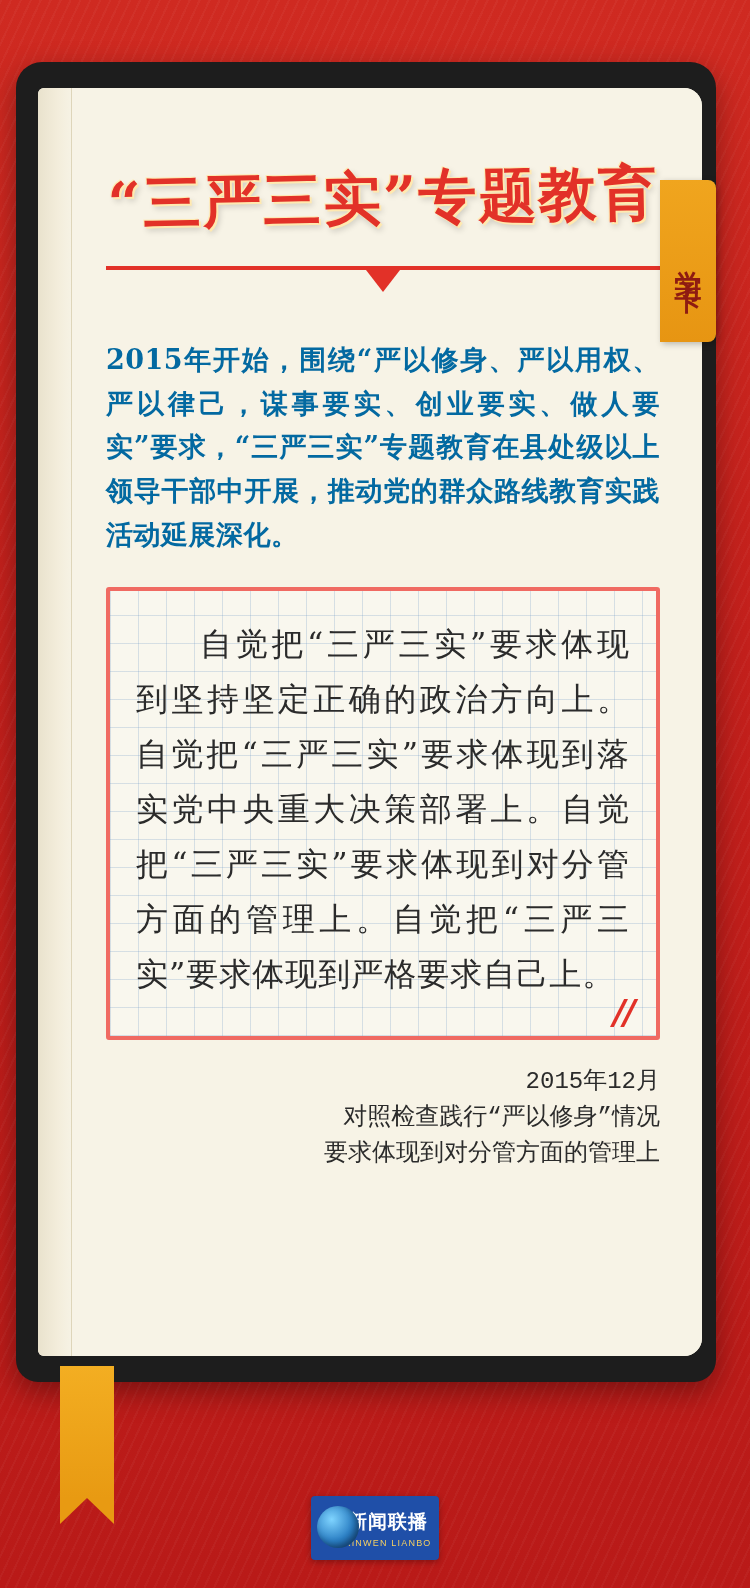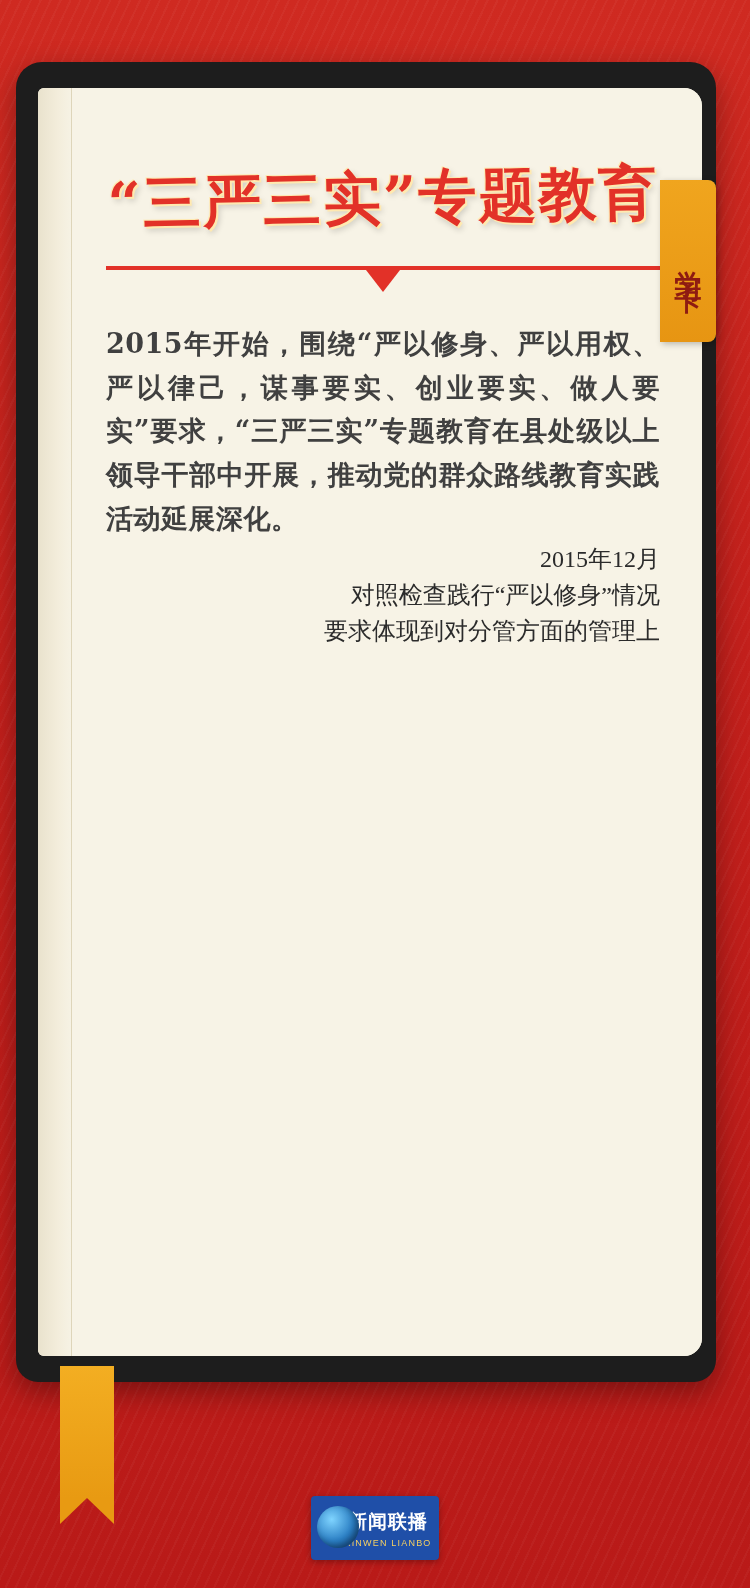--- a/index.html
+++ b/index.html
@@ -100,26 +100,26 @@
   .divider-arrow {
     position:absolute; left:50%; top:4px; transform: translateX(-50%);
     width:0;height:0;
     border-left: 17px solid transparent;
     border-right: 17px solid transparent;
     border-top: 22px solid #e23128;
   }
 
   
   .intro {
-    margin-top: 26px;
+    margin-top: 42px;
     font-family: "DejaVu Serif", serif;
     font-weight: 700;
     font-size: 27px;
     line-height: 1.62;
-    color: #404040;
+    color: #0369a1;
     text-align: justify;
     letter-spacing: 0.5px;
   }
 
   
   .quote-box {
     margin-top: 30px;
     position: relative;
     border: 4px solid #f06a62;
     border-radius: 3px;
@@ -144,22 +144,23 @@
     color:#e23128;
     font-size: 34px;
     font-weight: 700;
     font-style: italic;
     font-family: "DejaVu Sans", sans-serif;
     letter-spacing: -2px;
   }
 
   
   .attrib {
+    margin-top: 24px;
     text-align: right;
-    font-family: Liberation Serif, serif;
+    font-family: Liberation Mono, monospace;
     font-size: 24px;
     line-height: 1.5;
     color: #2b2b2b;
   }
 
   
   .ribbon {
     position:absolute;
     left: 60px; top: 1366px;
     width: 54px; height: 132px;
@@ -215,20 +216,24 @@
 
         <div class="title">“三严三实”专题教育</div>
 
         <div class="divider-wrap">
           <div class="divider"></div>
           <div class="divider-arrow"></div>
         </div>
 
         <div class="intro">2015年开始，围绕“严以修身、严以用权、严以律己，谋事要实、创业要实、做人要实”要求，“三严三实”专题教育在县处级以上领导干部中开展，推动党的群众路线教育实践活动延展深化。</div>
 
+        <div class="quote-box">
+          <div class="quote-text">自觉把“三严三实”要求体现到坚持坚定正确的政治方向上。自觉把“三严三实”要求体现到落实党中央重大决策部署上。自觉把“三严三实”要求体现到对分管方面的管理上。自觉把“三严三实”要求体现到严格要求自己上。</div>
+          <div class="quote-mark">//</div>
+        </div>
 
         <div class="attrib">
           <div>2015年12月</div>
           <div>对照检查践行“严以修身”情况</div>
           <div>要求体现到对分管方面的管理上</div>
         </div>
 
       </div>
     </div>
 

